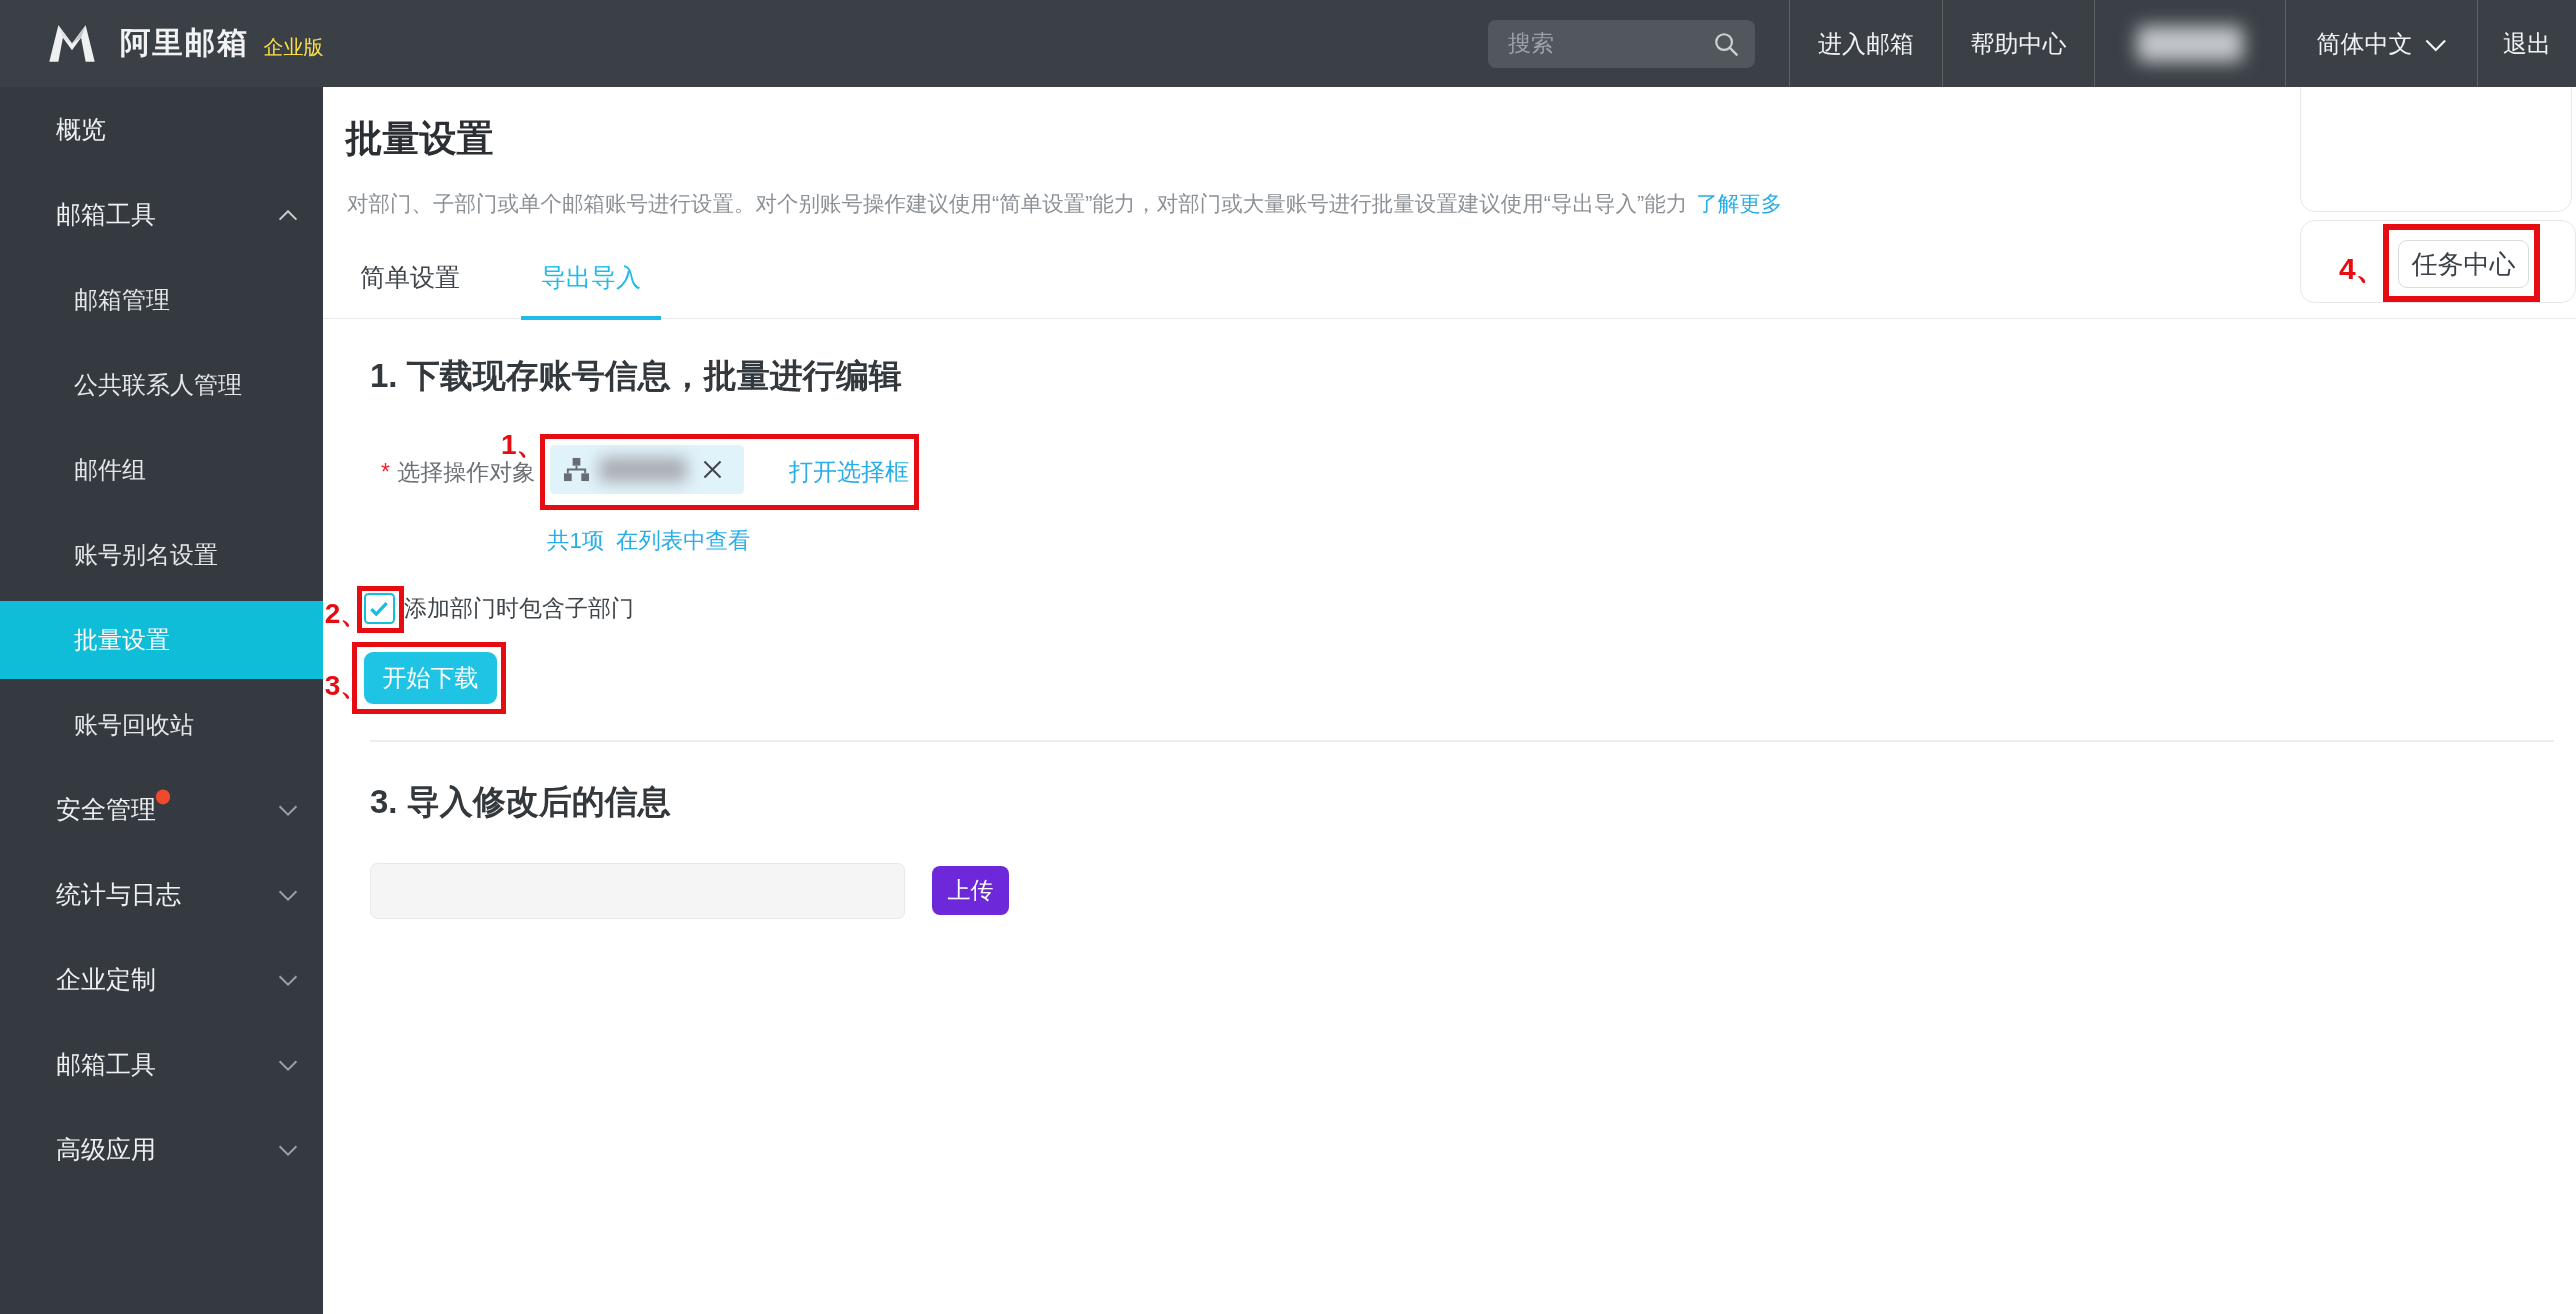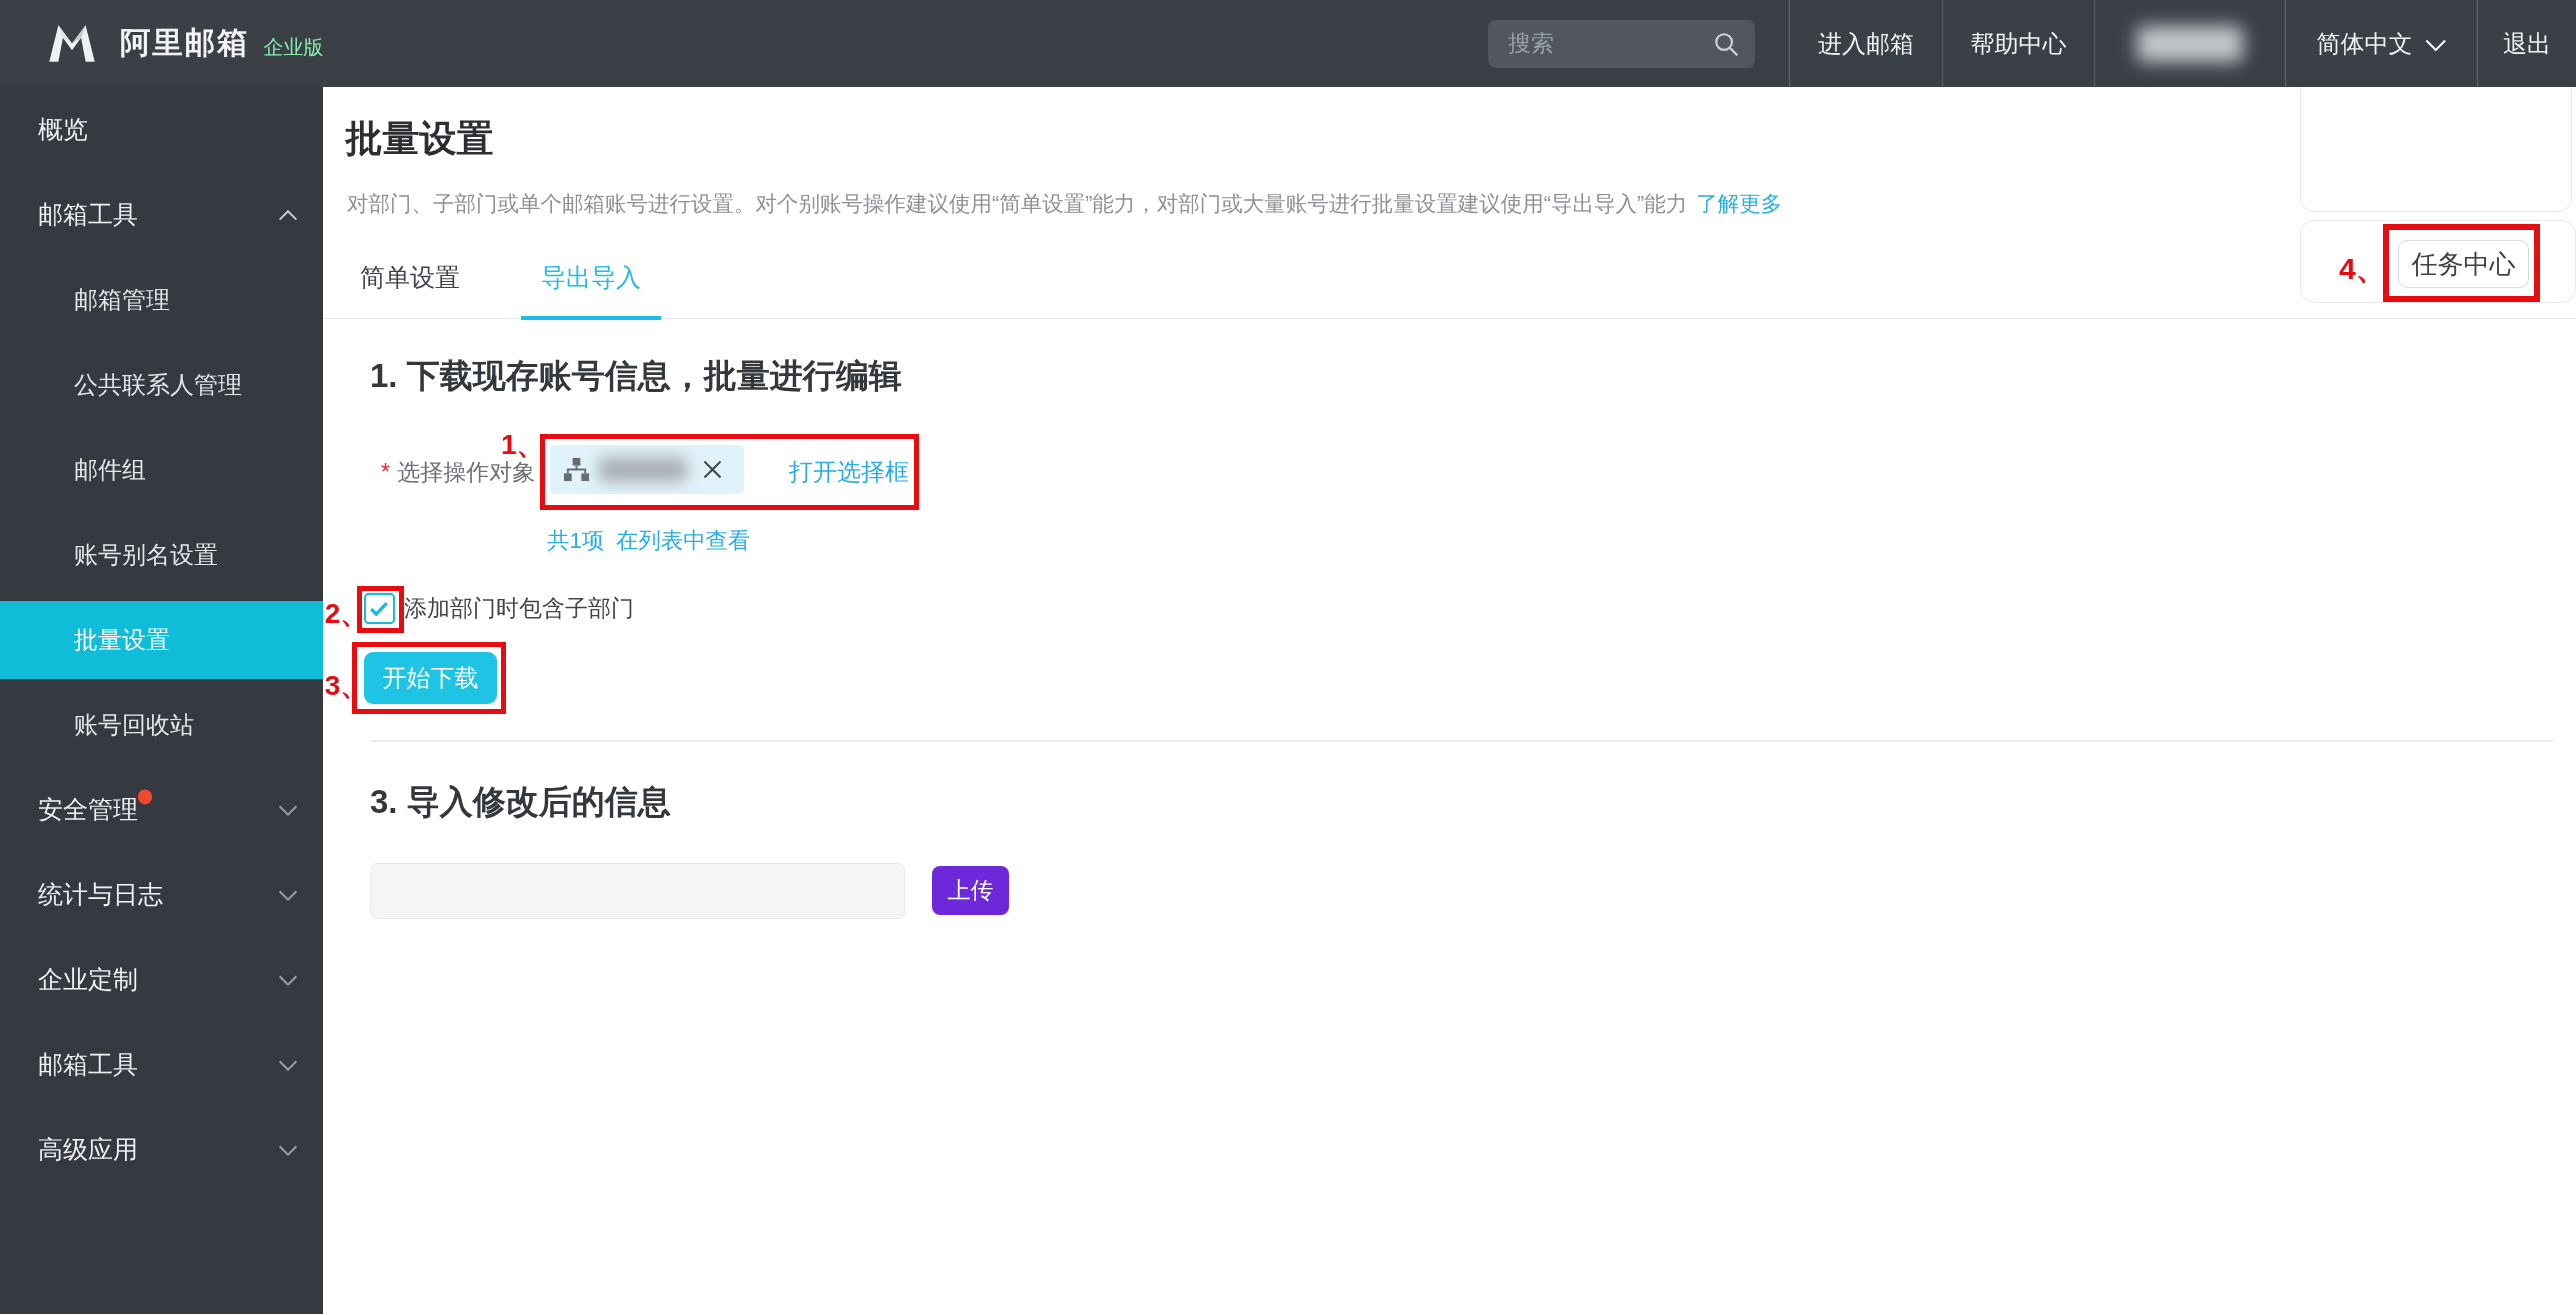--- a/index.html
+++ b/index.html
@@ -10,21 +10,21 @@
   }
 
   
   .header {
     position:absolute; top:0; left:0; width:2576px; height:87px;
     background:#3a4046; display:flex; align-items:center; z-index:30;
   }
   .logo-group { display:flex; align-items:center; margin-left:47px; }
   .logo-m { width:50px; height:39px; margin-right:23px; }
   .logo-text { color:#f0f2f3; font-size:30.5px; font-weight:bold; letter-spacing:1.8px; }
-  .logo-badge { color:#86efac; font-size:20px; margin-left:14.4px; margin-top:7.2px; }
+  .logo-badge { color:#fde047; font-size:20px; margin-left:14.4px; margin-top:7.2px; }
   .header-spacer { flex:1; }
   .search-box {
     position:relative; width:267px; height:48px; margin-right:34px;
     background:rgba(255,255,255,0.12); border-radius:8px;
     display:flex; align-items:center;
   }
   .search-box input {
     background:transparent; border:none; outline:none; color:#e8eaec;
     font-size:23px; padding:0 54px 0 20px; width:100%;
     font-family:"Liberation Sans", sans-serif;
@@ -45,21 +45,21 @@
 
   
   .sidebar {
     position:absolute; top:87px; left:0; width:323px; height:1227px;
     background:#343a40; z-index:20;
   }
   .side-item {
     position:relative; height:85px; display:flex; align-items:center;
     color:#eef0f2; cursor:pointer;
   }
-  .side-item.top { padding-left:38px; font-size:25px; }
+  .side-item.top { padding-left:56px; font-size:25px; }
   .side-item.sub { padding-left:74px; font-size:24px; color:#e4e7e9; }
   .side-item.selected {
     background:#0fbdd9; height:78px; margin:3.6px 0; color:#ffffff;
   }
   .side-chevron { position:absolute; right:25px; top:38px; width:20px; height:10.8px; color:#9aa1a7; }
   .badge-dot {
     display:inline-block; width:14.4px; height:14.4px; border-radius:50%;
     background:#f0492f; margin-left:0px; transform:translateY(-12.6px);
   }
 

